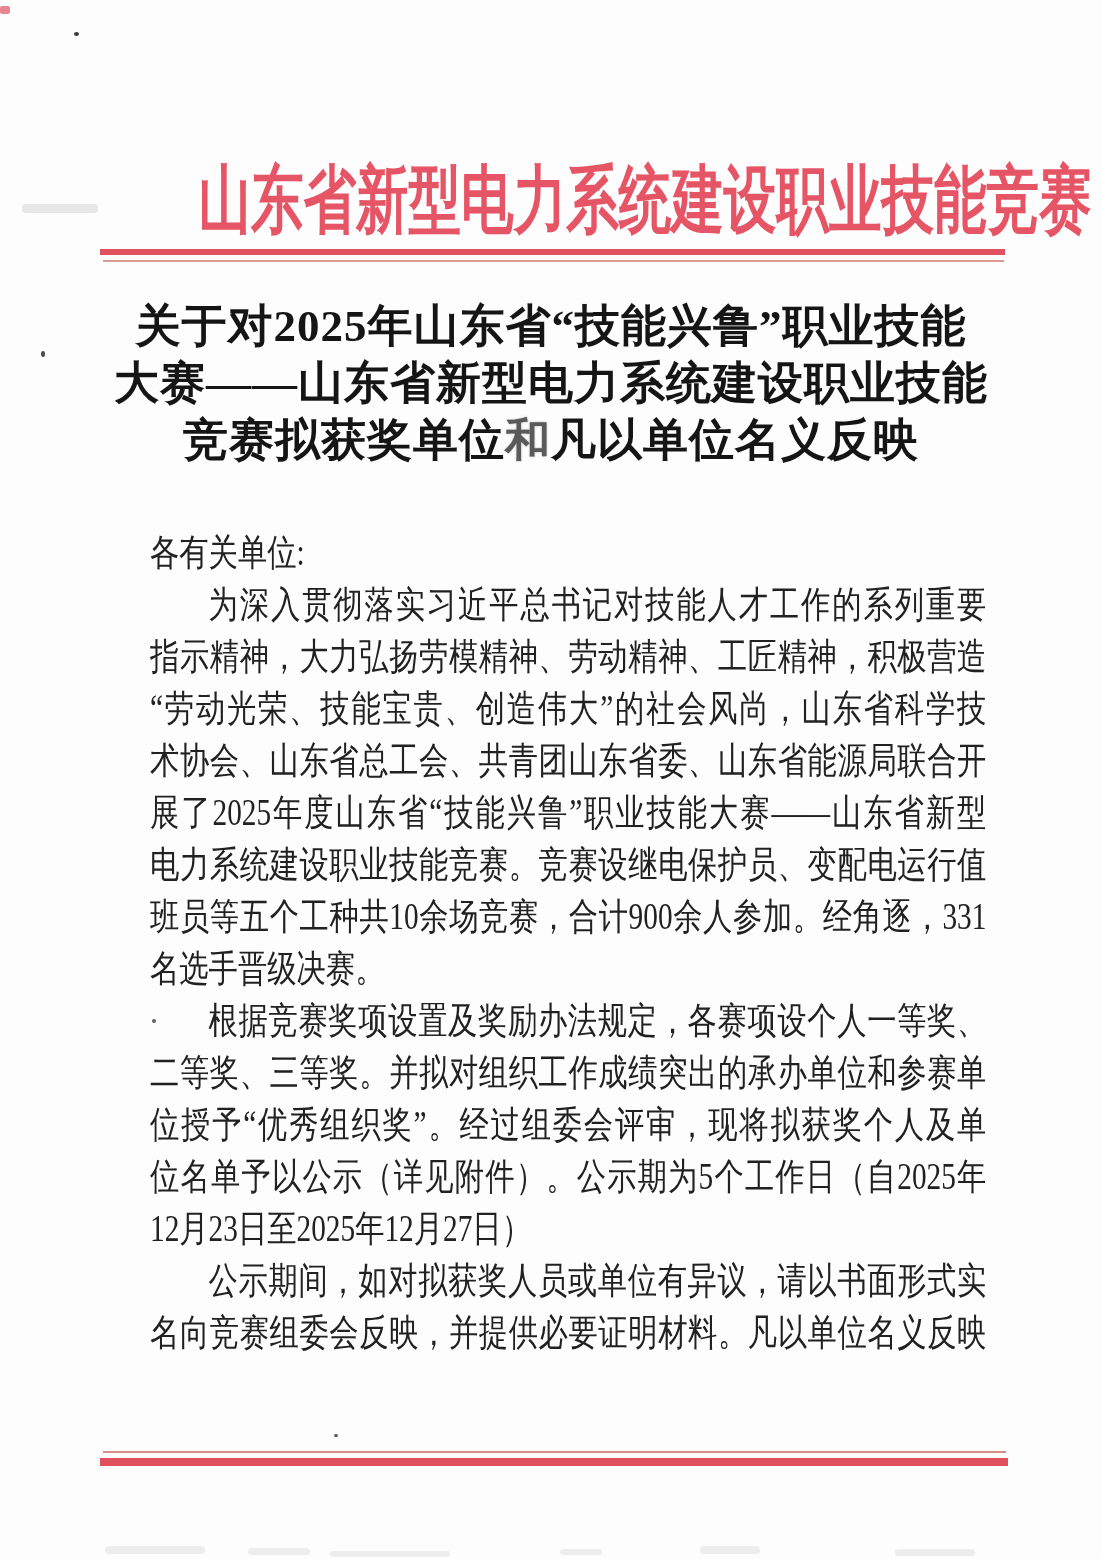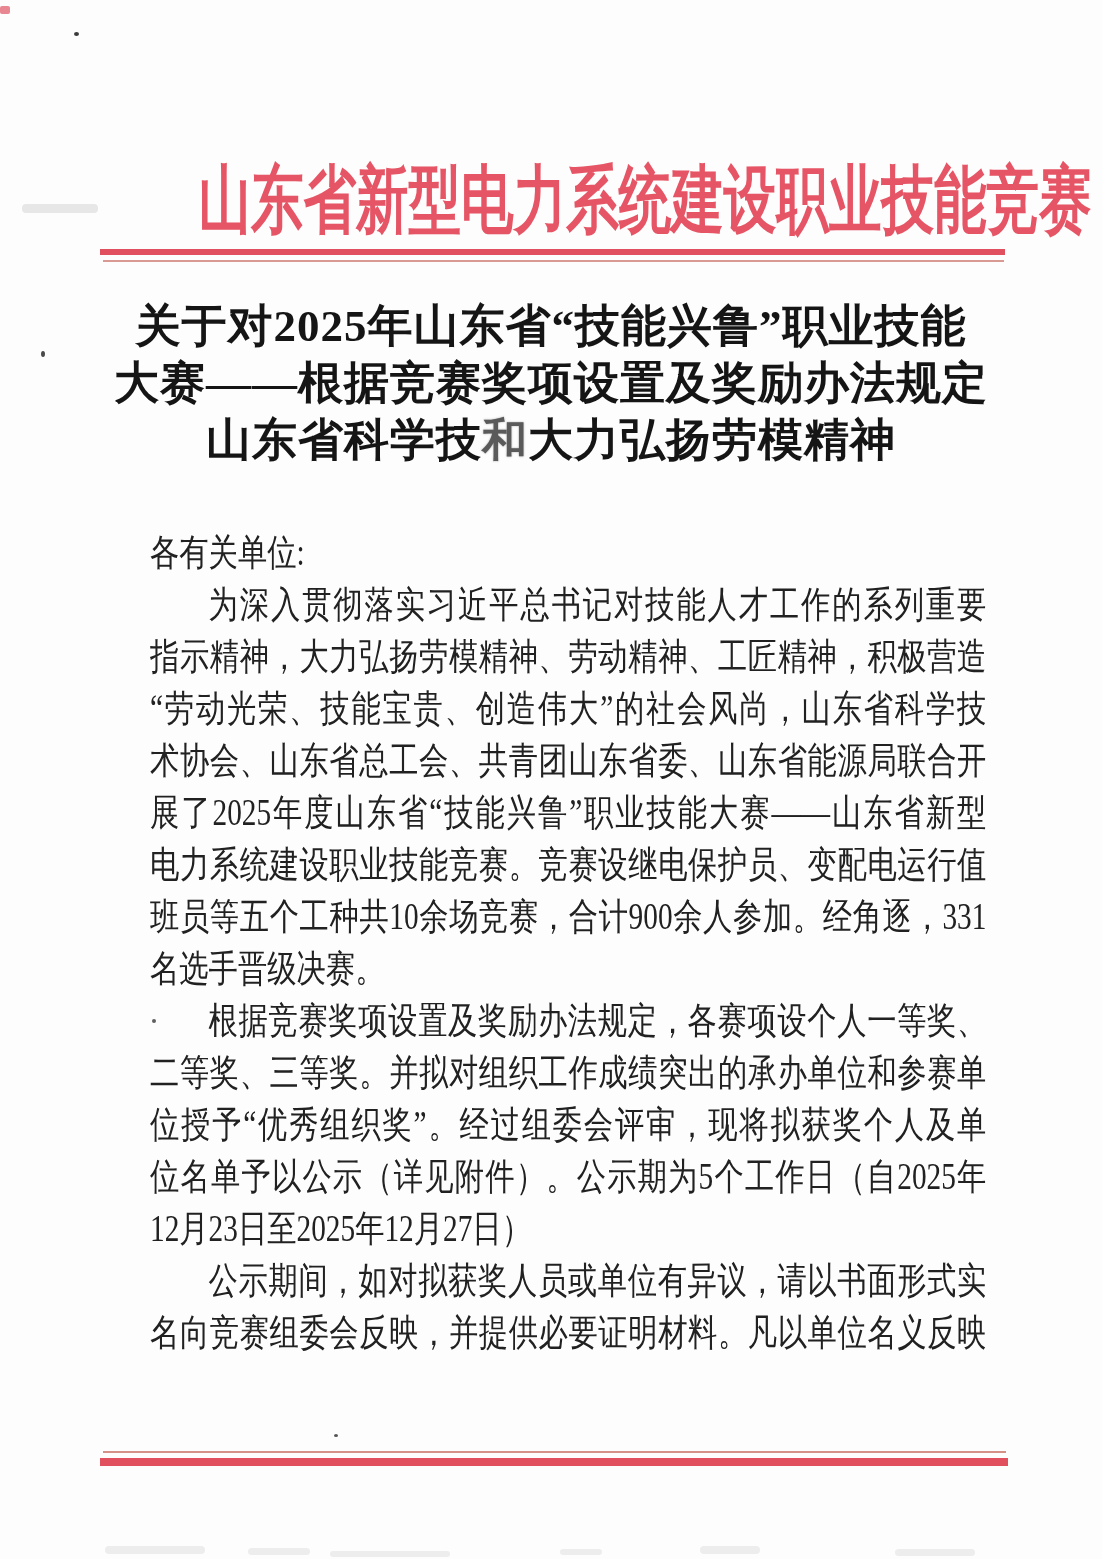--- a/index.html
+++ b/index.html
@@ -89,22 +89,22 @@
   <div class="smudge sm6"></div>
 
   <div class="banner">
     <span class="banner-inner">山东省新型电力系统建设职业技能竞赛</span>
   </div>
   <div class="rule rule-top-thick"></div>
   <div class="rule rule-top-thin"></div>
 
   <div class="doc-title">
     <div>关于对2025年山东省“技能兴鲁”职业技能</div>
-    <div>大赛——根据竞赛奖项设置及奖励办法规定</div>
-    <div><span>山东省科学技</span><span class="faded">和</span><span>大力弘扬劳模精神</span></div>
+    <div>大赛——山东省新型电力系统建设职业技能</div>
+    <div><span>竞赛拟获奖单位</span><span class="faded">和</span><span>凡以单位名义反映</span></div>
   </div>
 
   <div class="body-text">
     <div class="line nl">各有关单位:</div>
     <div class="line jl indent">为深入贯彻落实习近平总书记对技能人才工作的系列重要</div>
     <div class="line jl">指示精神，大力弘扬劳模精神、劳动精神、工匠精神，积极营造</div>
     <div class="line jl">“劳动光荣、技能宝贵、创造伟大”的社会风尚，山东省科学技</div>
     <div class="line jl">术协会、山东省总工会、共青团山东省委、山东省能源局联合开</div>
     <div class="line jl">展了2025年度山东省“技能兴鲁”职业技能大赛——山东省新型</div>
     <div class="line jl">电力系统建设职业技能竞赛。竞赛设继电保护员、变配电运行值</div>

